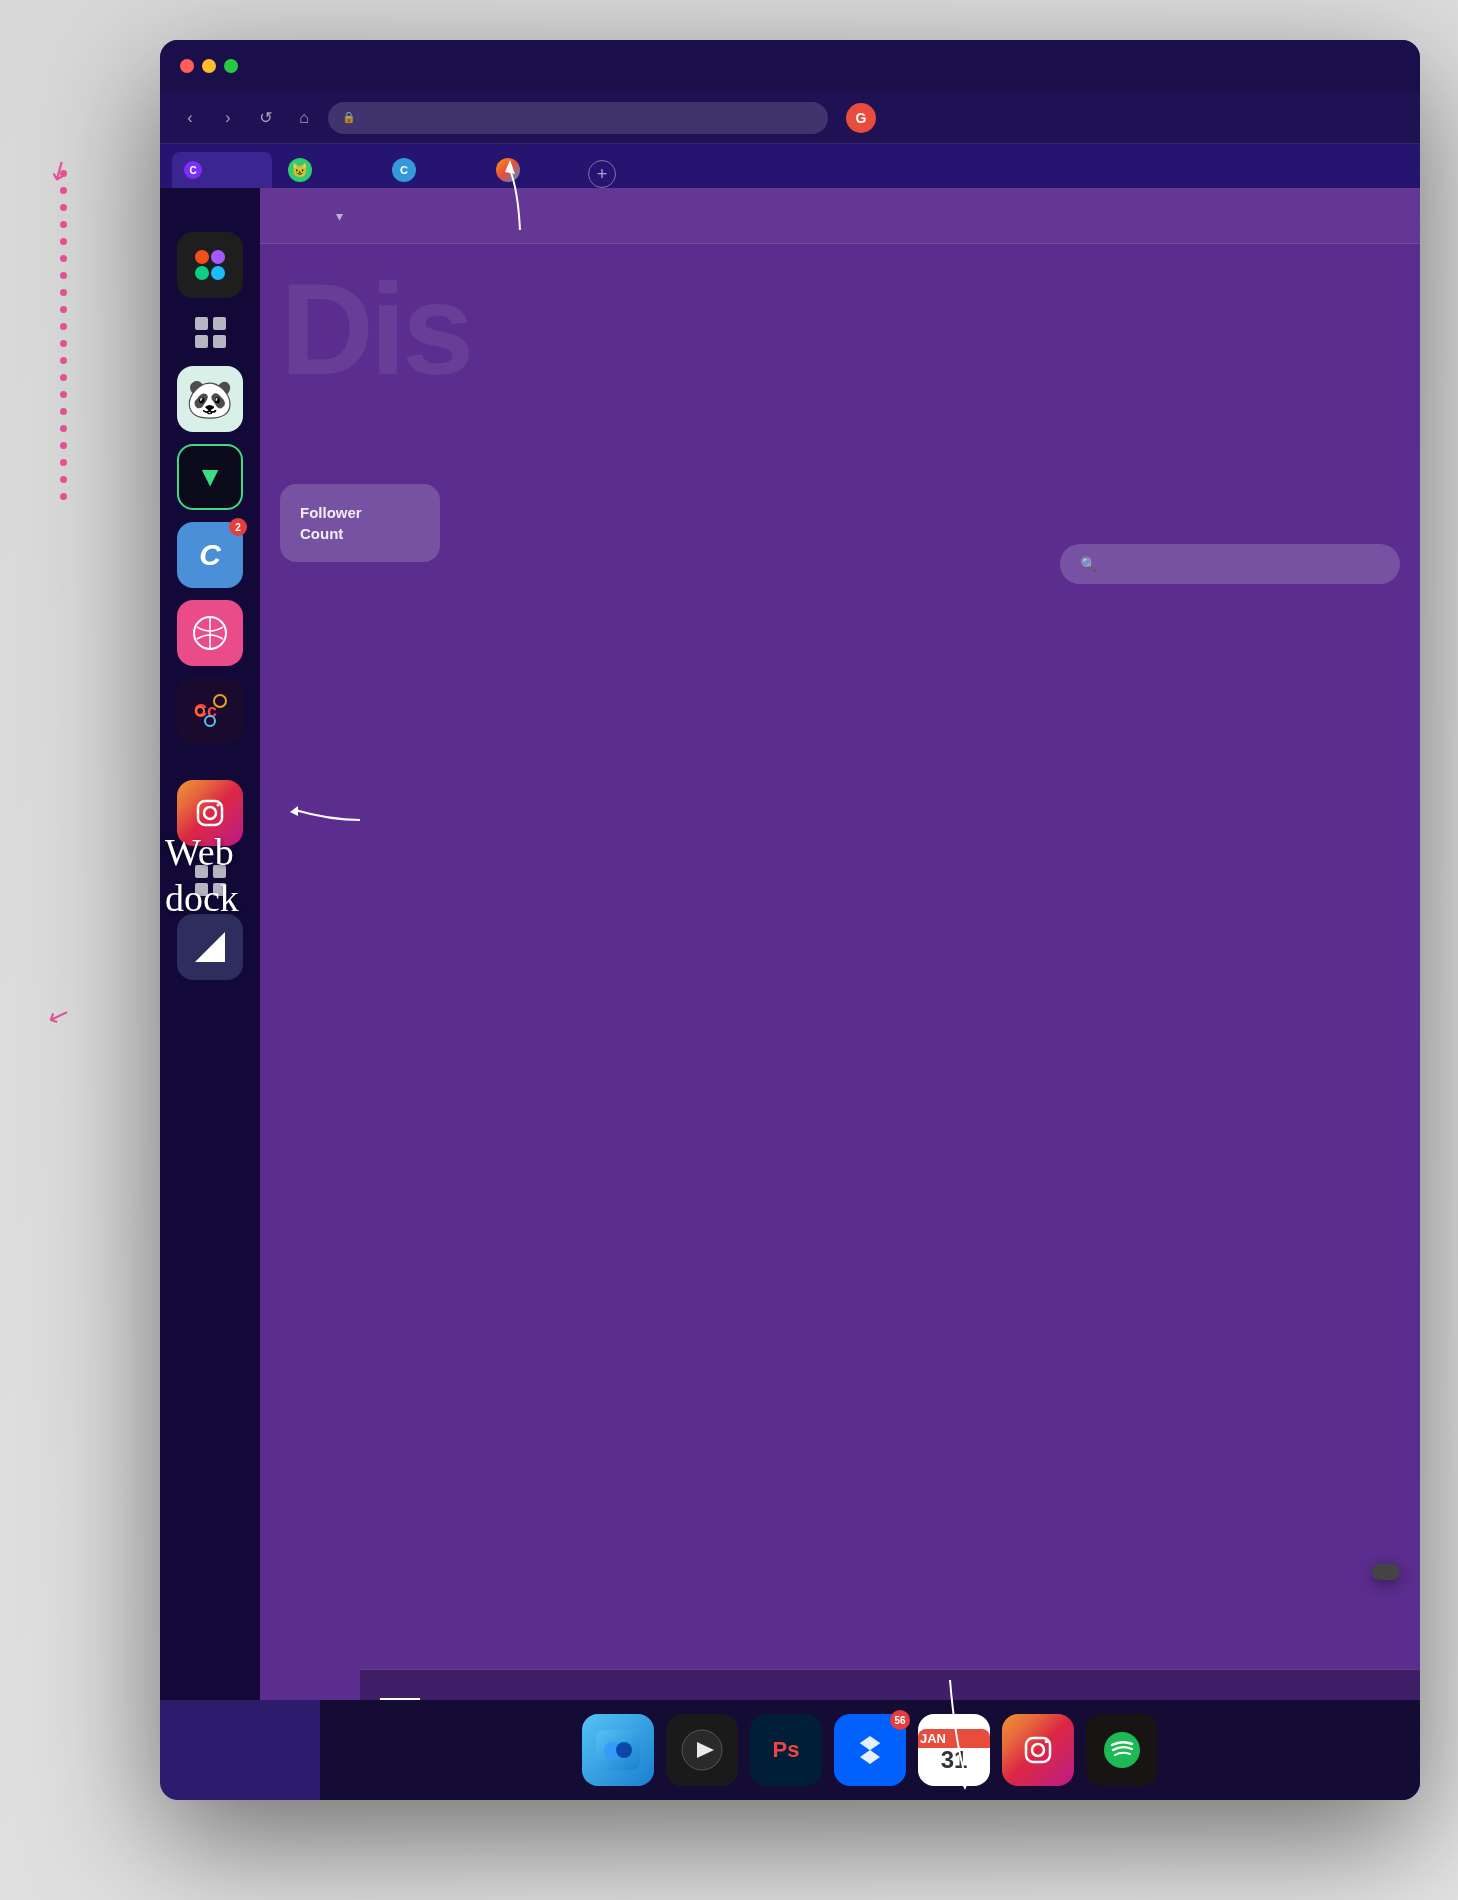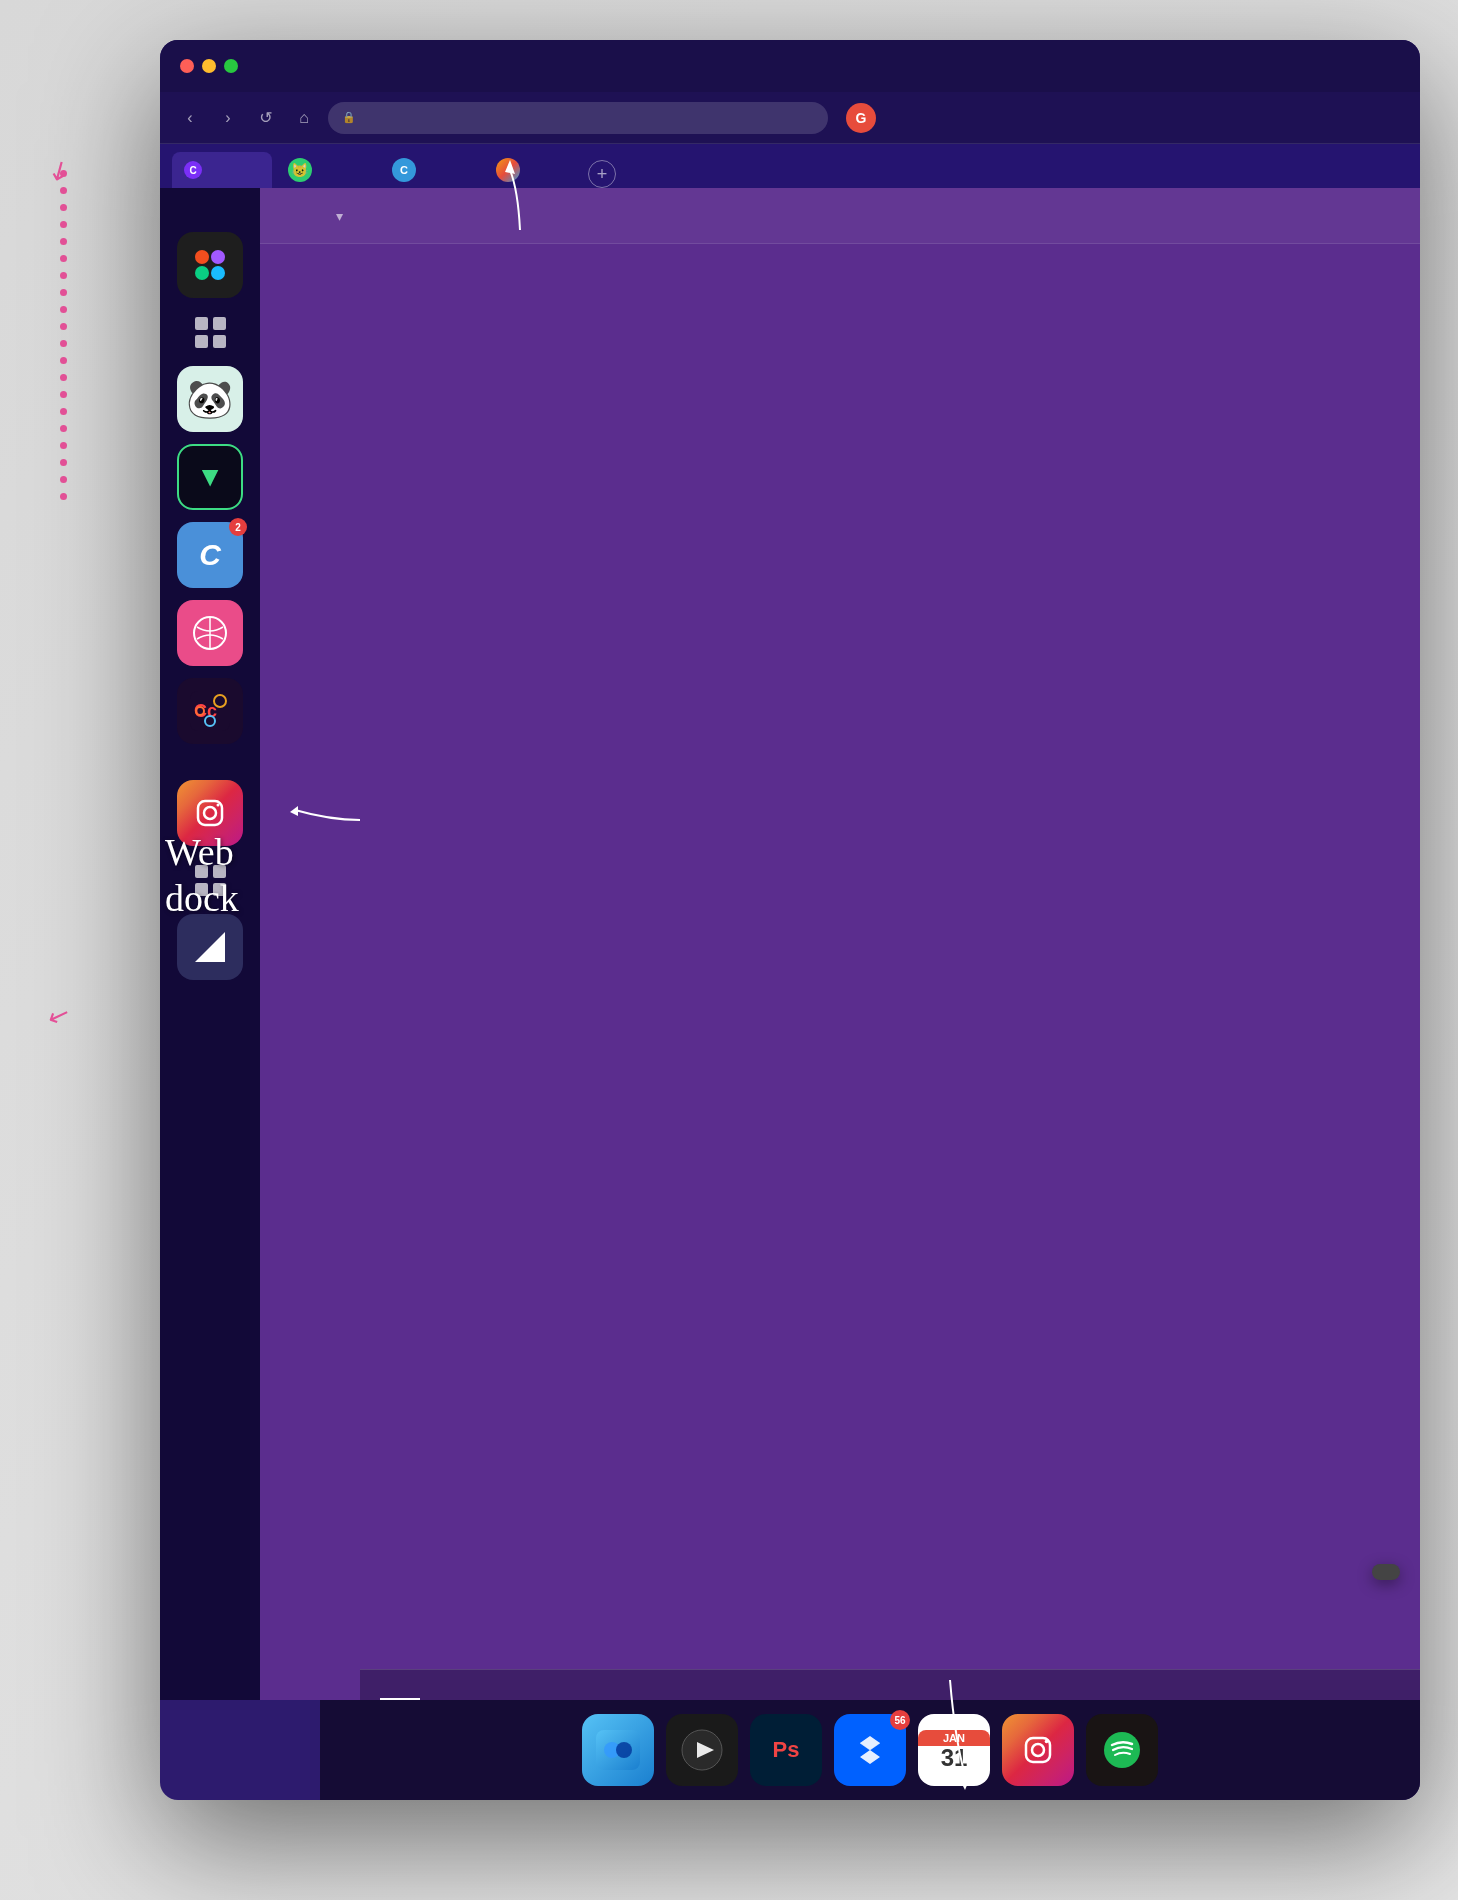--- a/index.html
+++ b/index.html
@@ -570,20 +570,40 @@
       <div class="canva-nav">
         <div class="canva-logo"></div>
         <div class="nav-link"></div>
         <div class="nav-link templates">
           <span></span>
           <span>▾</span>
         </div>
         <div class="nav-link"></div>
       </div>
 
+      <div style="position:relative; padding: 40px 30px; height: 620px; overflow:hidden;">
+
+        <div style="position:absolute; top:20px; left:20px; font-size:130px; font-weight:900; color:rgba(255,255,255,0.08); line-height:1; letter-spacing:-4px;">Dis</div>
+
+        <div style="position:absolute; left:20px; top:240px; background:rgba(255,255,255,0.18); backdrop-filter:blur(10px); border-radius:16px; padding:18px 20px; width:160px;">
+          <div style="color:rgba(255,255,255,0.9); font-size:15px; line-height:1.4; font-weight:600;">Follower<br>Count</div>
+        </div>
+
+        <div style="position:absolute; right:20px; top:300px; width:340px;">
+          <div style="background:rgba(255,255,255,0.18); border-radius:30px; padding:12px 20px; display:flex; align-items:center; gap:10px; color:rgba(255,255,255,0.8); font-size:14px;">
+            <span>🔍</span>
+            <span></span>
+          </div>
+        </div>
+
+        <div style="position:absolute; right:30px; top:370px; color:rgba(255,255,255,0.6); font-size:13px;"></div>
+
+        <div style="position:absolute; right:30px; top:50px; font-size:80px; font-weight:900; color:rgba(255,255,255,0.15);"></div>
+
+      </div>
 
       <div style="position:absolute; bottom:0; left:100px; right:0; background:rgba(60,30,100,0.9); border-top:1px solid rgba(255,255,255,0.15); display:flex; padding:0 20px;">
         <div style="padding:14px 20px; color:white; font-size:13px; border-bottom:2px solid white; cursor:pointer;"></div>
         <div style="padding:14px 20px; color:rgba(255,255,255,0.7); font-size:13px; border-bottom:2px solid transparent; cursor:pointer;"></div>
         <div style="padding:14px 20px; color:rgba(255,255,255,0.7); font-size:13px; border-bottom:2px solid transparent; cursor:pointer;"></div>
       </div>
 
       <div class="instagram-tooltip"></div>
 
     </div>
@@ -618,21 +638,21 @@
 
     <div class="dock-icon dropbox" style="background:#0061ff;border-radius:16px;position:relative;">
       <svg width="40" height="40" viewBox="0 0 40 40">
           <path d="M20 6 L10 13 L20 20 L10 27 L20 34 L30 27 L20 20 L30 13 Z" fill="white" opacity="0.9"></path>
           <path d="M10 13 L20 20 L30 13" fill="none" stroke="white" stroke-width="1" opacity="0.5"></path>
         </svg>
       <div class="dock-badge">56</div>
     </div>
 
     <div class="dock-icon calendar" style="background:white;border-radius:16px;flex-direction:column;font-size:14px;">
-      <div style="background:#e74c3c;color:white;width:100%;text-align:center;font-size:11px;padding:2px;border-radius:8px 8px 0 0;font-weight:600;">JAN</div>
+      <div style="background:#e74c3c;color:white;width:100%;font-size:13px;padding:2px;border-radius:8px 8px 0 0;font-weight:600;">JAN</div>
       <div style="color:#333;font-size:24px;font-weight:700;line-height:1;">31</div>
     </div>
 
     <div class="dock-icon instagram-dock" style="background:linear-gradient(135deg,#f09433,#e6683c,#dc2743,#cc2366,#bc1888);border-radius:16px;">
       <svg width="40" height="40" viewBox="0 0 40 40">
           <rect x="8" y="8" width="24" height="24" rx="7" fill="none" stroke="white" stroke-width="2.5"></rect>
           <circle cx="20" cy="20" r="6" fill="none" stroke="white" stroke-width="2.5"></circle>
           <circle cx="28.5" cy="11.5" r="1.8" fill="white"></circle>
         </svg>
     </div>

